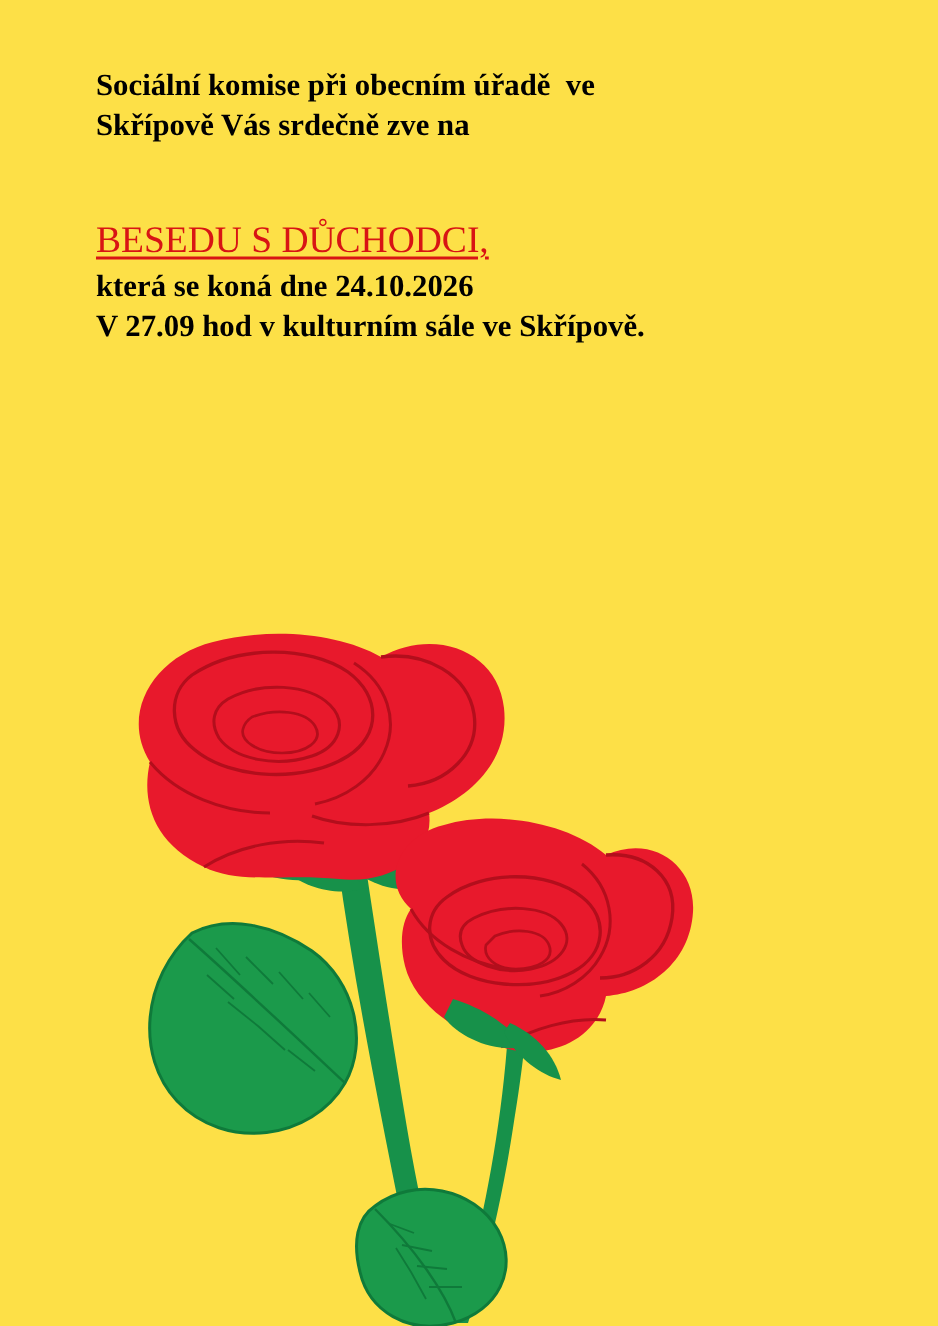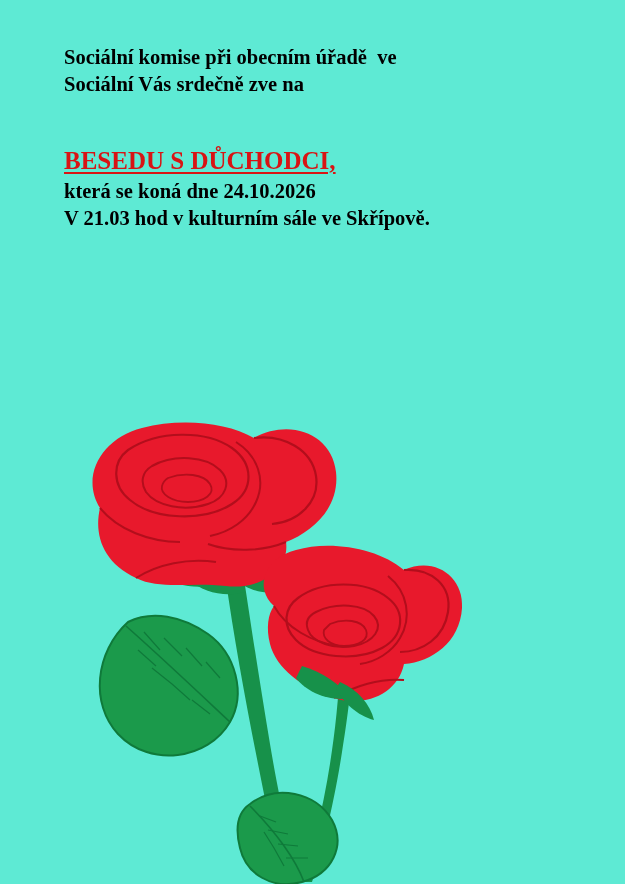--- a/index.html
+++ b/index.html
@@ -11,42 +11,42 @@
     width: 625px;
     height: 884px;
     position: relative;
     overflow: hidden;
     font-family: "Liberation Serif", serif;
   }
 
   .page {
     position: absolute;
     inset: 0;
-    background: #5eead4;
+    background: #fde047;
   }
 
   .text-block {
     position: absolute;
     left: 64px;
     top: 44px;
     width: 520px;
   }
 
   .line {
     font-family: "Liberation Serif", serif;
     font-weight: bold;
     font-size: 20.5px;
     line-height: 27px;
     color: #000000;
     white-space: pre;
   }
 
   .headline {
     font-family: "Liberation Serif", serif;
-    font-weight: bold;
+    font-weight: normal;
     font-size: 25px;
     line-height: 34px;
     color: #d81414;
     text-decoration: underline;
     text-decoration-thickness: 2px;
     text-underline-offset: 3px;
     white-space: pre;
   }
 
   .spacer-lg { height: 46px; }
@@ -68,28 +68,28 @@
   .artwork svg { display: block; }
 </style>
 </head>
 <body>
 
 <div class="page">
 
   <div class="text-block">
 
     <div class="line">Sociální komise při obecním úřadě  ve</div>
-    <div class="line">Sociální Vás srdečně zve na</div>
+    <div class="line">Skřípově Vás srdečně zve na</div>
 
     <div class="spacer-lg"></div>
 
     <div class="headline">BESEDU S DŮCHODCI,</div>
 
     <div class="line">která se koná dne 24.10.2026</div>
-    <div class="line">V 21.03 hod v kulturním sále ve Skřípově.</div>
+    <div class="line">V 27.09 hod v kulturním sále ve Skřípově.</div>
 
     <div class="spacer-md"></div>
     <div class="spacer-sm"></div>
 
 
     <div class="spacer-sm"></div>
     <div class="spacer-sm"></div>
 
 
   </div>

